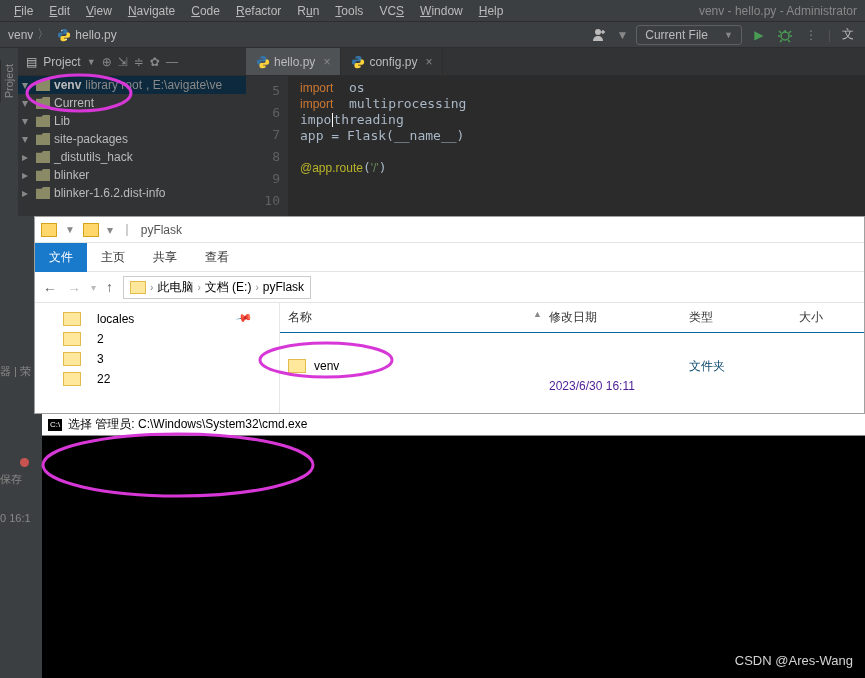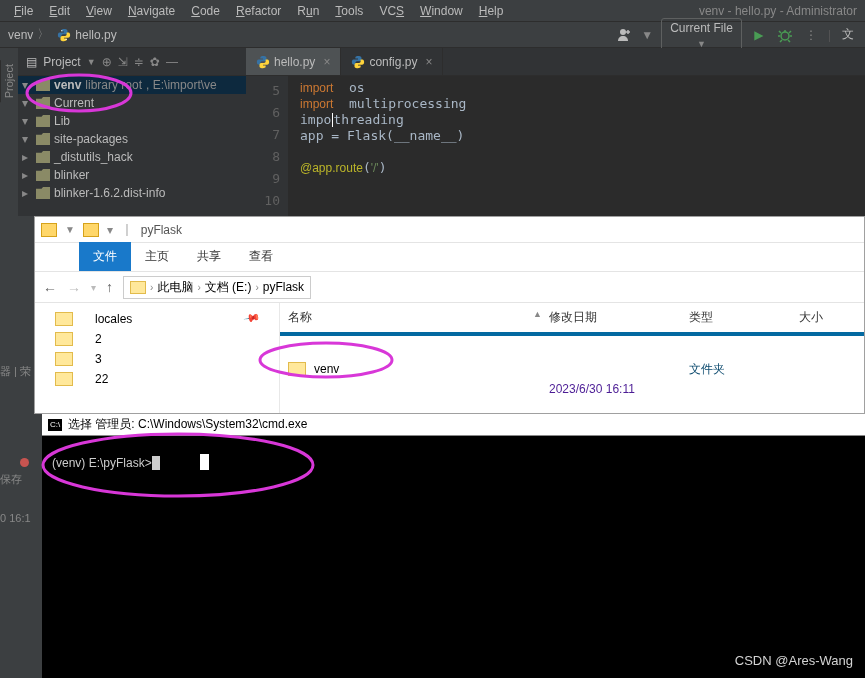--- a/index.html
+++ b/index.html
@@ -17,21 +17,21 @@
   .menubar{height:22px;background:var(--bg);display:flex;align-items:center;padding:0 8px;gap:4px;border-bottom:1px solid #2d2d2d;}
   .menubar .item{color:var(--text);padding:2px 6px;cursor:pointer;}
   .menubar .item u{text-decoration:underline;text-decoration-color:var(--text);}
   .title-tail{color:var(--text-dim);margin-left:auto;text-align:center;}
 
   
   .navrow{height:26px;background:var(--bg);display:flex;align-items:center;padding:0 8px;border-bottom:1px solid #2d2d2d;}
   .navrow .crumb{color:var(--text);}
   .navrow .py-icon{margin:0 4px;}
   .navrow .right{margin-left:auto;display:flex;align-items:center;gap:8px;}
-  .dropdown{border:1px solid #5e6060;padding:2px 8px;border-radius:3px;color:var(--text);display:flex;align-items:center;gap:4px;flex-direction:column;}
+  .dropdown{border:1px solid #5e6060;padding:2px 8px;border-radius:3px;color:var(--text);display:flex;align-items:center;gap:16px;}
   .iconbtn{width:18px;height:18px;display:flex;align-items:center;justify-content:center;}
   .play{color:#499c54;}
   .bug{color:#499c54;}
 
   
   .vlabel{position:absolute;left:0;top:60px;writing-mode:vertical-rl;transform:rotate(180deg);color:var(--text-dim);font-size:11px;padding:4px 2px;border-right:1px solid #2d2d2d;}
 
   
   .proj-head{position:absolute;left:18px;top:48px;right:0;height:28px;background:var(--bg-darker);display:flex;align-items:center;border-bottom:1px solid #2d2d2d;}
   .proj-head .left{display:flex;align-items:center;gap:6px;padding:0 8px;width:228px;}
@@ -60,35 +60,35 @@
   .s{color:var(--green);}
   .dec{color:#bbb529;}
   .caret{border-left:1px solid #fff;margin-left:1px;}
 
   
   .explorer{position:absolute;left:34px;top:216px;right:0;height:198px;background:var(--explorer-bg);color:var(--explorer-text);border:1px solid #a0a0a0;}
   .explorer .titlebar{height:26px;border-bottom:1px solid #e4e4e4;display:flex;align-items:center;padding:0 6px;gap:8px;}
   .explorer .titlebar .foldericon{width:16px;height:14px;background:#ffd76a;border:1px solid #d6a21a;}
   .explorer .titlebar .sep{color:#888;}
   .explorer .titlebar .title{color:#555;}
-  .explorer .ribbon{height:28px;display:flex;align-items:flex-end;padding-left:44px;}
+  .explorer .ribbon{height:28px;display:flex;align-items:center;}
   .explorer .ribbon .tab{padding:6px 14px;color:#333;}
   .explorer .ribbon .tab.blue{background:var(--blue-ribbon);color:#fff;}
   .explorer .addr{height:32px;display:flex;align-items:center;gap:10px;padding:0 8px;border-top:1px solid #e4e4e4;border-bottom:1px solid #e4e4e4;}
   .explorer .addr .navarrow{color:#606060;font-size:14px;}
   .explorer .addr .navarrow.dis{color:#bbb;}
   .explorer .addr .path{display:flex;align-items:center;gap:4px;border:1px solid #ccc;padding:2px 6px;flex:0 0 auto;}
   .explorer .addr .path .chev{color:#888;font-size:10px;}
   .explorer .body{display:flex;height:110px;}
   .explorer .side{width:245px;border-right:1px solid #e8e8e8;padding:6px 0;overflow:hidden;}
-  .explorer .side .row{display:flex;align-items:flex-start;gap:22px;padding:3px 20px;}
+  .explorer .side .row{display:flex;align-items:flex-start;gap:16px;padding:3px 28px;}
   .explorer .side .foldericon{width:18px;height:14px;background:#ffe89b;border:1px solid #e2bb4c;}
   .explorer .side .pin{margin-left:auto;color:#6a6a6a;transform:rotate(35deg);font-size:11px;}
   .explorer .main{flex:1;}
-  .explorer .main .cols{display:flex;border-bottom:4px solid #0369a1;color:#333;}
+  .explorer .main .cols{display:flex;border-bottom:1px solid #0369a1;color:#333;}
   .explorer .main .cols div{padding:6px 8px;}
   .explorer .main .cols .name{width:245px;}
   .explorer .main .cols .date{width:140px;}
   .explorer .main .cols .type{width:110px;}
   .explorer .main .row{display:flex;align-items:center;}
   .explorer .main .row div{padding:6px 8px;}
   .explorer .main .row .name{width:245px;display:flex;align-items:center;gap:8px;}
   .explorer .main .row .foldericon{width:18px;height:14px;background:#ffe89b;border:1px solid #e2bb4c;}
   .explorer .main .row .date{width:140px;color:#4c1d95;margin-top:40px;}
   .explorer .main .row .type{width:110px;color:#0c4a6e;}
@@ -203,21 +203,21 @@
 </div>
 
 <div class="reader"><span>Reader Mode</span><span class="reader-dot"></span></div>
 
 <div class="tree" id="tree">
     <div class="row ind0 root">
       <span class="chev">▾</span>
       <span class="fold-icon"></span> 
       <span style="font-weight:600">venv</span> 
       <span class="lib">library root</span> 
-      <span class="lib">, E:\import\ve</span>
+      <span class="lib">, E:\avigate\ve</span>
     </div>
     <div class="row ind1">
       <span class="chev">▾</span>
       <span class="fold-icon"></span> 
       <span>Current</span>
     </div>
     <div class="row ind1">
       <span class="chev">▾</span>
       <span class="fold-icon"></span> 
       <span>Lib</span>
@@ -326,24 +326,20 @@
         </div>
     </div>
   </div>
 </div>
 
 <div class="cmd">
   <div class="titlebar">
     <span class="icon">C:\</span>
     <span>选择 管理员: C:\Windows\System32\cmd.exe</span>
   </div>
-  <div class="term">
-    <div style="height:10px"></div>
-    <span>(venv) E:\pyFlask&gt;</span><span class="cursor"></span><span class="block"></span>
-  </div>
 </div>
 
 <div class="frag" style="top:364px">器 | 荣</div>
 <div class="frag" style="top:472px">保存</div>
 <div class="frag" style="top:512px">0 16:1</div>
 <div class="red-dot"></div>
 
 <div class="watermark">CSDN @Ares-Wang</div>
 
 <svg class="ann" style="left:24px;top:72px" width="110" height="42">

